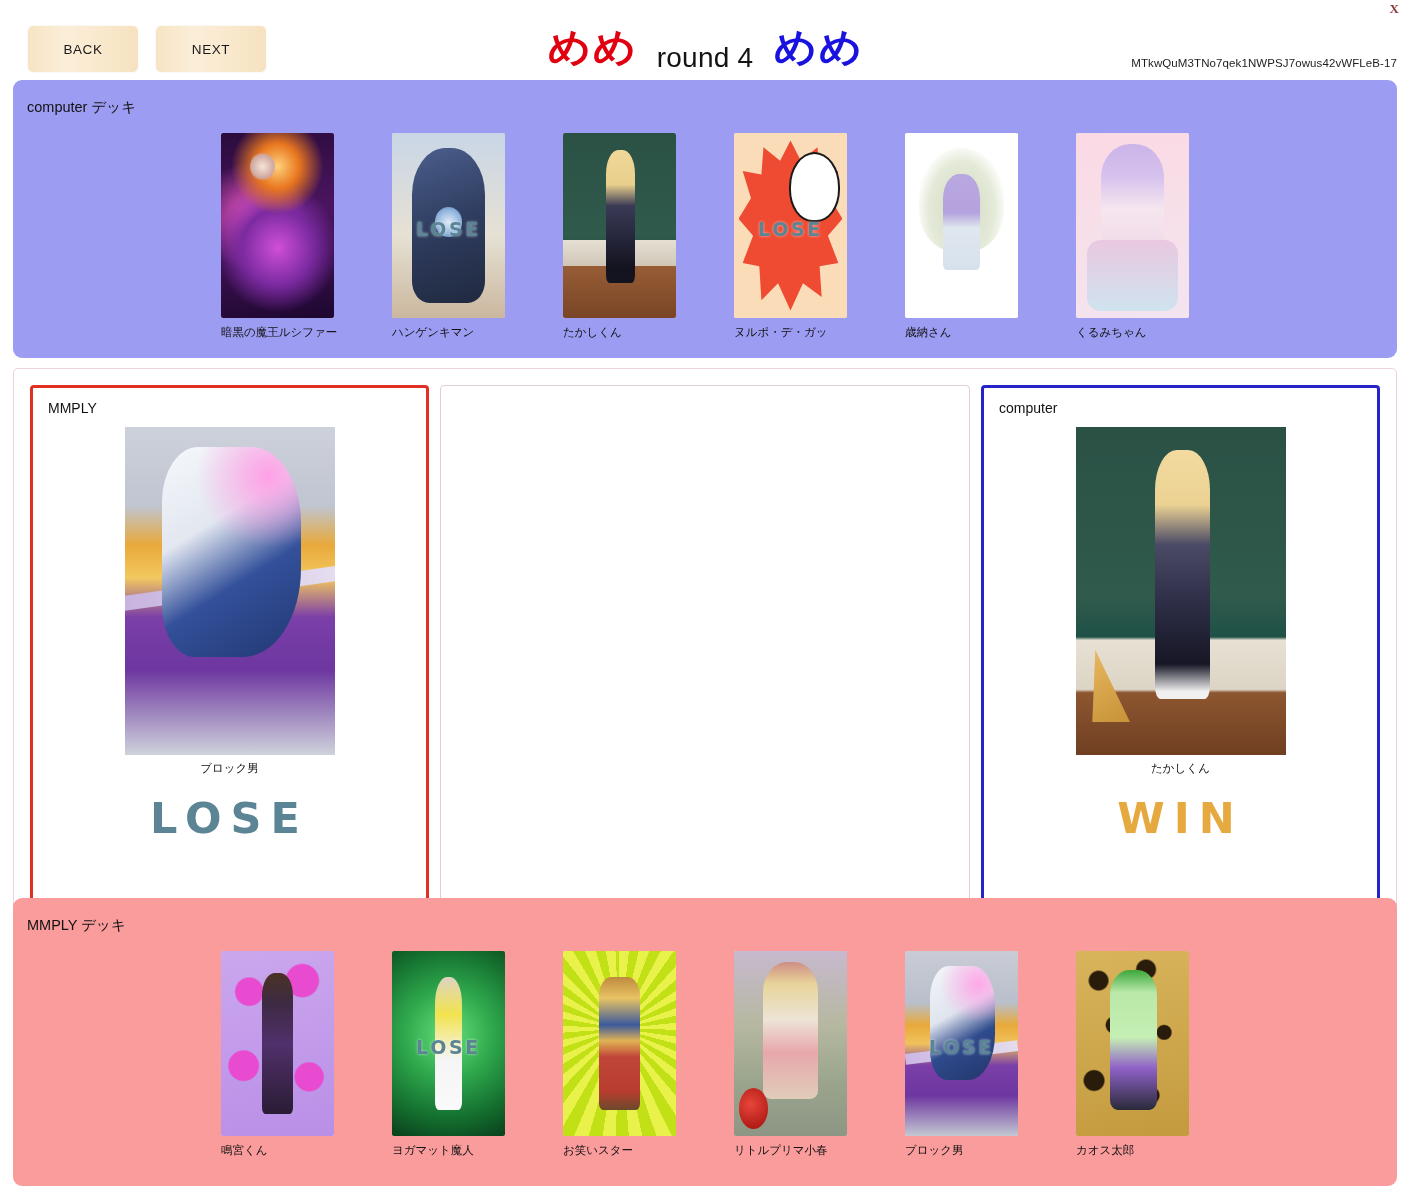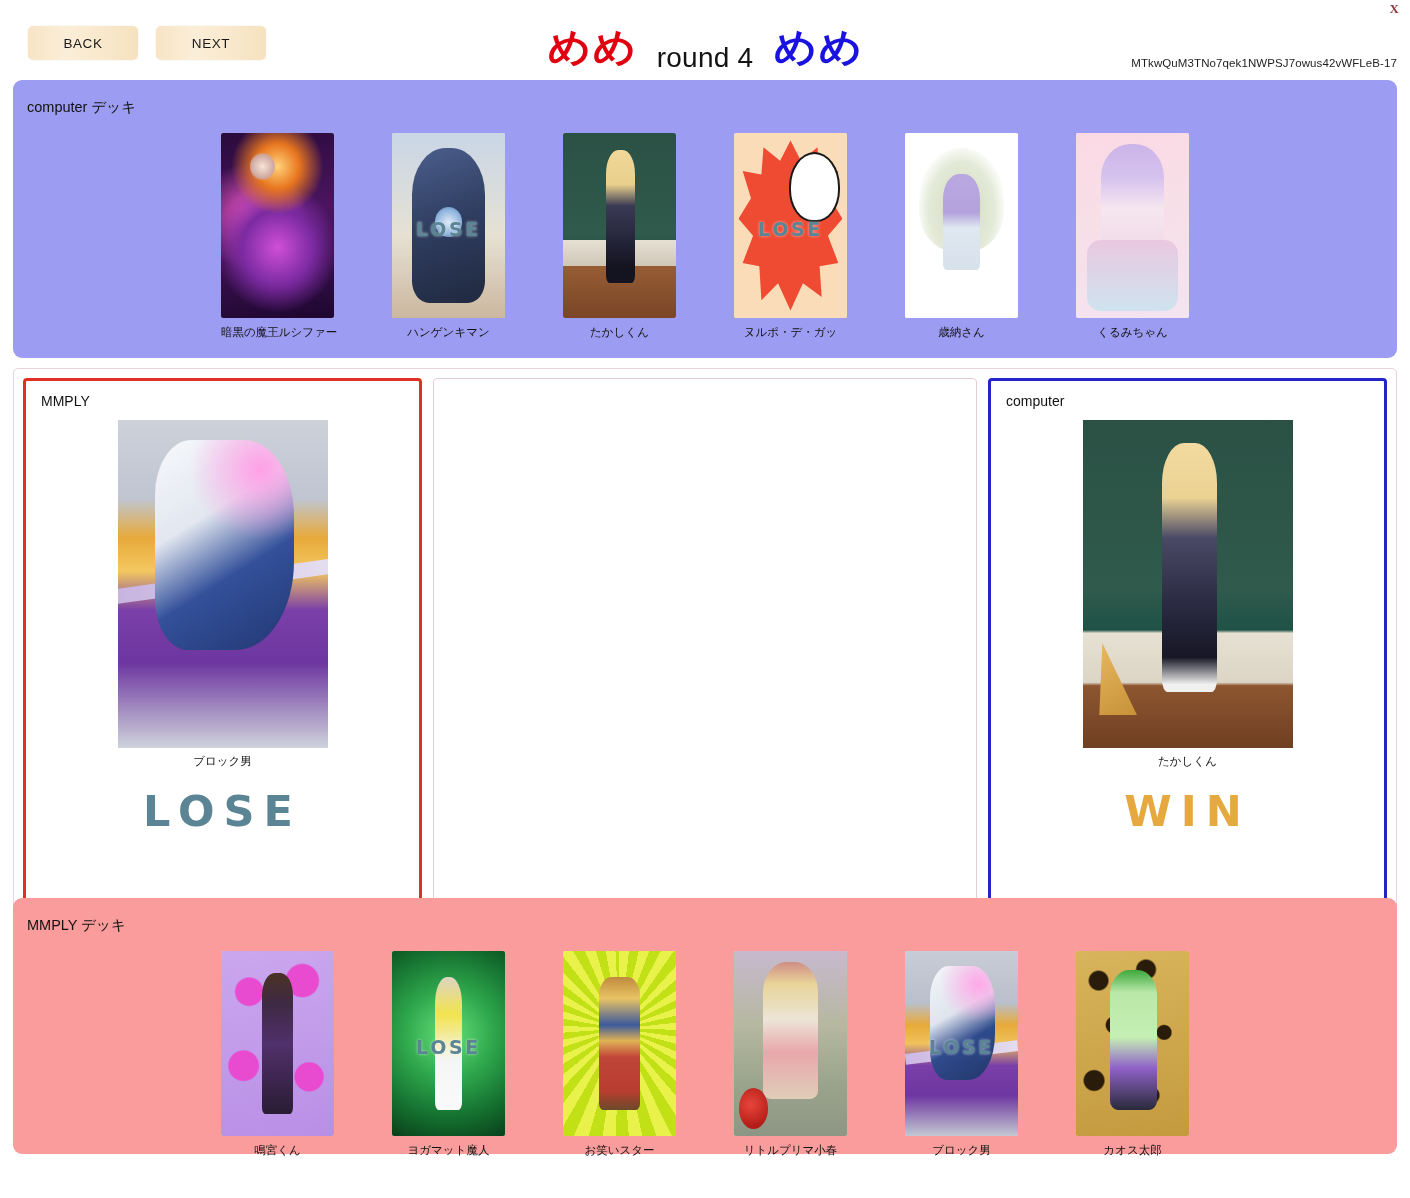--- a/index.html
+++ b/index.html
@@ -15,21 +15,21 @@
   
   .header { position: relative; height: 78px; width: 100%; }
   .close-x {
     position: absolute; right: 11px; top: 2px;
     font-size: 13px; color: #8a3b3b; font-weight: 700;
     line-height: 1; cursor: pointer; letter-spacing: 0;
     font-family: "Liberation Serif", serif;
   }
   .nav-buttons { position: absolute; left: 28px; top: 26px; display: flex; gap: 18px; }
   .nav-btn {
-    width: 110px; height: 34px;
+    width: 110px; height: 46px;
     background: linear-gradient(to right,#f7e4c4 0%, #fbeed8 35%, #f6e2c0 100%);
     border: none; border-radius: 5px;
     font-size: 13.5px; color: #1a1a1a;
     letter-spacing: .6px;
     font-family: "Liberation Sans", sans-serif;
     cursor: pointer;
     display: flex; align-items: center; justify-content: center;
     box-shadow: 0 0 0 1px rgba(0,0,0,0.02);
   }
   .round-wrap {
@@ -59,48 +59,48 @@
     letter-spacing: .1px;
   }
 
   
   .deck {
     position: absolute; left: 13px; width: 1384px;
     border-radius: 9px;
     padding: 10px 0 0 0;
   }
   .deck-top { top: 80px; height: 278px; background: #9c9cf2; }
-  .deck-bottom { top: 898px; height: 256px; background: #fa9c9c; }
+  .deck-bottom { top: 898px; height: 288px; background: #fa9c9c; }
   .deck-title {
     font-size: 14.5px; color: #111; margin: 8px 0 0 14px;
     font-family: "Liberation Sans", sans-serif;
   }
   .deck-cards {
     display: flex; justify-content: center; align-items: flex-end;
     gap: 58px; margin-top: 16px;
   }
   .deck-card { width: 113px; }
   .deck-card-art {
     width: 113px; height: 185px;
     border-radius: 2px; overflow: hidden; position: relative;
     background: #ddd;
   }
   .deck-card-name {
-    text-align: center; font-size: 11.5px; color: #111;
+    text-align: left; font-size: 11.5px; color: #111;
     margin-top: 7px; white-space: nowrap;
     font-family: Liberation Sans, sans-serif;
   }
 
   
   .battle {
     position: absolute; left: 13px; top: 368px;
     width: 1384px; height: 604px;
     border: 1px solid #ead2de; border-radius: 5px;
     background: #fff;
-    display: flex; padding: 9px; gap: 11px;
+    display: flex; padding: 16px; gap: 11px;
   }
   .battle-side {
     width: 399px; background: #fff; border-radius: 4px;
     position: relative; padding: 10px 12px;
   }
   .side-left { border: 3px solid #e03023; }
   .side-right { border: 3px solid #2424c8; }
   .side-label {
     font-size: 14px; color: #111; margin: 2px 0 0 3px;
     font-family: "Liberation Sans", sans-serif;

